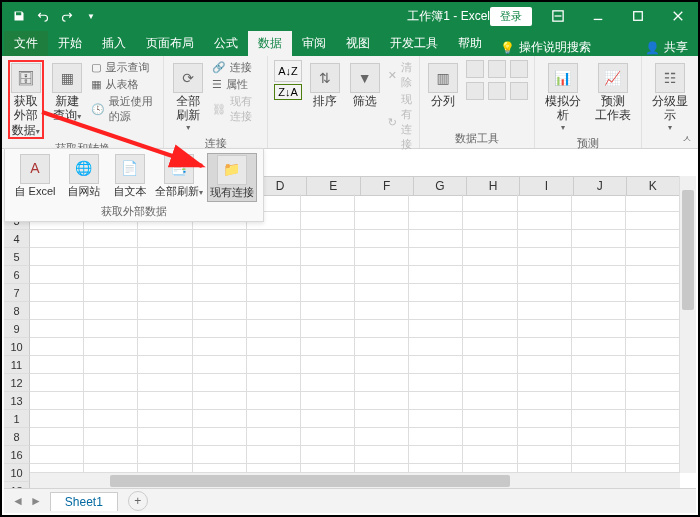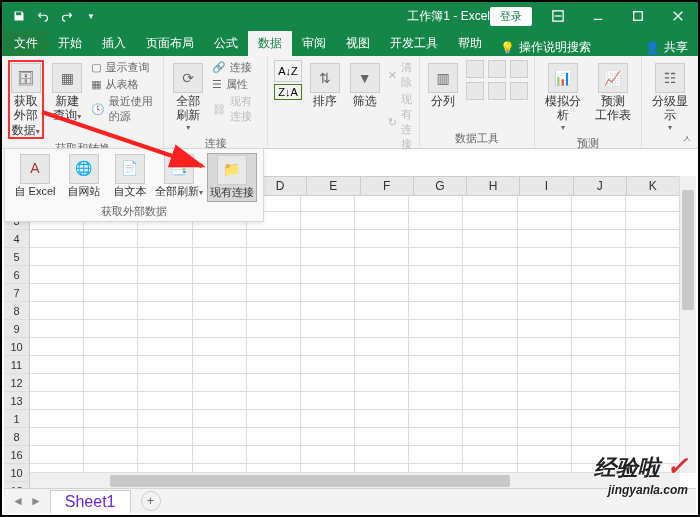--- a/index.html
+++ b/index.html
@@ -53,21 +53,21 @@
   .cell { width:60px; border-right:1px solid #ddd; }
   .corner { position:absolute; left:0; top:26px; width:26px; height:18px; background:#e8e8e8; border:1px solid #ccc; box-sizing:border-box; }
   .left-filler { position:absolute; left:0; top:0; width:250px; height:26px; background:#fff; }
   .vscroll { position:absolute; right:0; top:26px; bottom:16px; width:16px; background:#f0f0f0; border-left:1px solid #ddd; }
   .vscroll .thumb { position:absolute; top:14px; left:2px; right:2px; height:120px; background:#c8c8c8; border-radius:2px; }
   .hscroll { position:absolute; left:26px; right:16px; bottom:0; height:16px; background:#f0f0f0; border-top:1px solid #ddd; }
   .hscroll .thumb { position:absolute; left:80px; top:2px; bottom:2px; width:400px; background:#c8c8c8; border-radius:2px; }
   
   .sheettabs { position:absolute; left:2px; right:2px; bottom:2px; height:24px; background:#f3f3f3; border-top:1px solid #d4d4d4; display:flex; align-items:center; }
   .nav-arrows { display:flex; gap:6px; padding:0 8px; color:#888; }
-  .sheet-tab { background:#fff; border:1px solid #ccc; border-bottom:none; padding:2px 14px; font-size:16px; color:#6d28d9; }
+  .sheet-tab { background:#fff; border:1px solid #ccc; border-bottom:none; padding:2px 14px; font-size:12px; color:#0369a1; }
   .add-sheet { width:18px; height:18px; border:1px solid #ccc; border-radius:50%; display:flex; align-items:center; justify-content:center; margin-left:10px; color:#666; }
   
   .watermark { position:absolute; right:10px; bottom:18px; z-index:20; text-align:right; pointer-events:none; }
   .watermark .l1 { font-size:22px; font-weight:bold; color:#222; font-style:italic; text-shadow:0 0 3px #fff, 0 0 3px #fff; }
   .watermark .chk { color:#e03030; font-size:26px; }
   .watermark .l2 { font-size:12px; font-weight:bold; color:#222; font-style:italic; text-shadow:0 0 3px #fff, 0 0 3px #fff; }
   
   .ph-icon { width:28px; height:28px; background:#e8e8e8; border:1px solid #ccc; display:flex; align-items:center; justify-content:center; font-size:14px; color:#666; }
 </style>
 </head>
@@ -598,18 +598,14 @@
 
   <div class="sheettabs">
     <div class="nav-arrows">
       <span>◄</span>
       <span>►</span>
     </div>
     <div class="sheet-tab">Sheet1</div>
     <div class="add-sheet">+</div>
   </div>
 
-  <div class="watermark">
-    <div class="l1"><span>经验啦</span> <span class="chk">✓</span></div>
-    <div class="l2">jingyanla.com</div>
-  </div>
 
 </div>
 
 </body></html>

